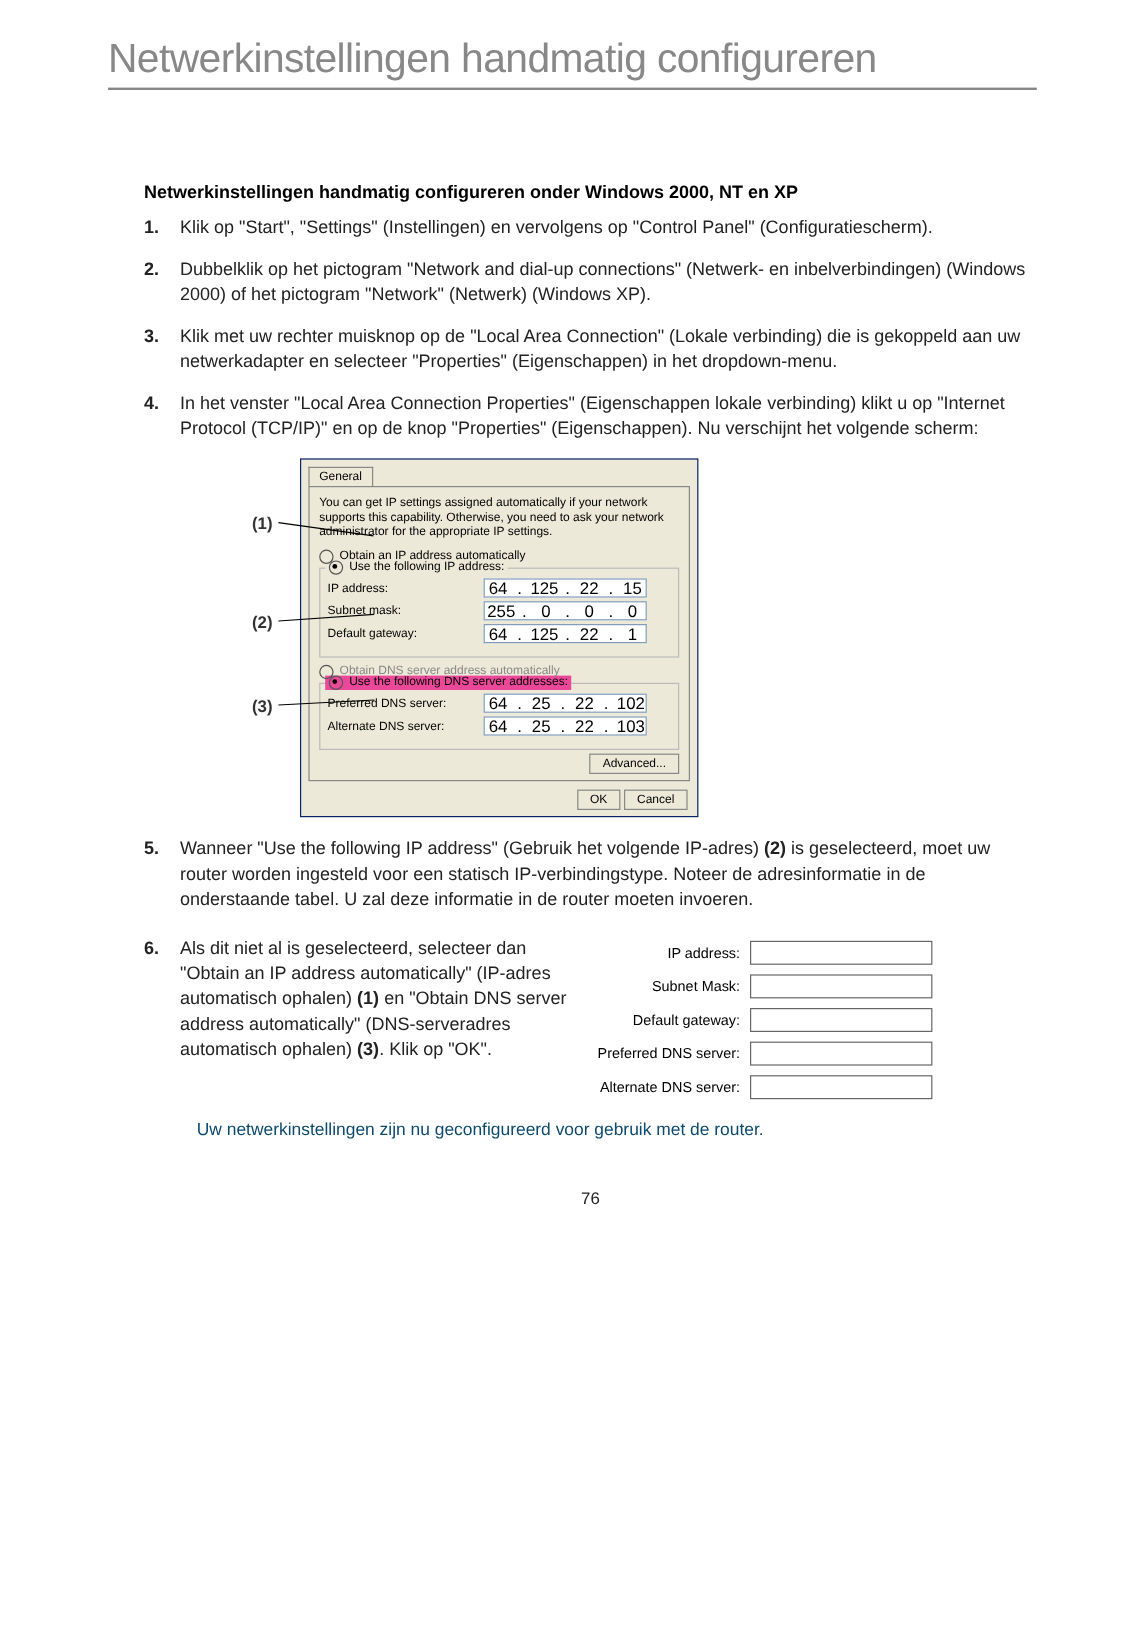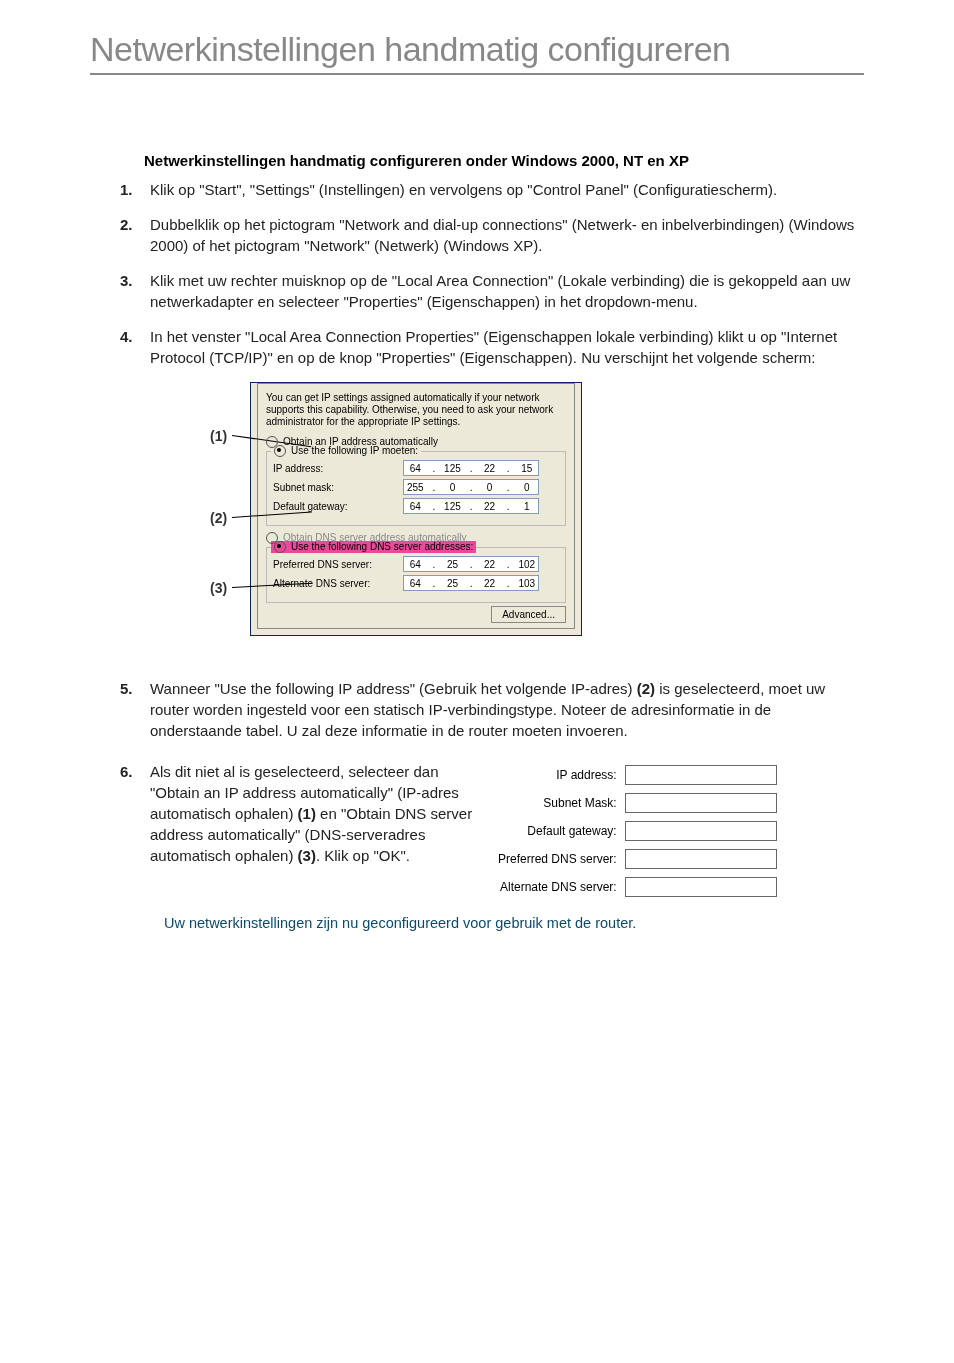--- a/index.html
+++ b/index.html
@@ -21,21 +21,20 @@
     border-bottom: 2px solid #888;
     padding-bottom: 4px;
     margin-bottom: 77px;
     margin-left: -30px;
   }
   .section-head {
     font-weight: bold;
     font-size: 15px;
     margin-bottom: 10px;
     color: #000;
-    margin-left: 24px;
   }
   ol.steps {
     list-style: none;
     padding: 0;
     margin: 0;
   }
   ol.steps > li {
     display: flex;
     margin-bottom: 14px;
     font-size: 15px;
@@ -121,21 +120,21 @@
     background: #ece9d8;
     padding: 8px;
   }
   .dlg-desc { font-size: 10px; margin-bottom: 8px; line-height: 1.2; }
   .radio-row { margin: 3px 0; display:flex; align-items:flex-start;}
   .radio { width:10px;height:10px;border:1px solid #555;border-radius:50%;margin-right:5px;display:inline-block;position:relative;}
   .radio.sel::after{content:"";position:absolute;left:2px;top:2px;width:4px;height:4px;background:#000;border-radius:50%;}
   .group { border:1px solid #bbb; padding:6px 6px 8px 6px; margin-bottom:6px;}
   .field-row{display:flex;align-items:center;margin:3px 0;}
   .field-row label{width:130px;font-size:10px;}
-  .ipbox{border:1px solid #7f9db9;background:#fff;height:14px;width:130px;display:flex;align-items:center;justify-content:space-around;font-size:10px;padding:0 2px;}
+  .ipbox{border:1px solid #7f9db9;background:#fff;height:14px;width:130px;display:flex;align-items:center;justify-content:space-around;font-size:14px;padding:0 2px;}
   .ipbox span{width:22px;text-align:center;}
   .dot{color:#000;}
   .btn{border:1px solid #888;background:#ece9d8;padding:2px 10px;font-size:10px;}
   .btn-row{text-align:right;padding:4px 8px 8px 0;}
   .disabled{color:#888;}
   .line {
     position:absolute;
     height:1px;
     background:#000;
     transform-origin:left center;
@@ -213,31 +212,32 @@
     <div class="callouts" style="height:280px;">
       <div class="callout" style="top:46px;left:0;">(1)</div>
       <div class="line" style="top:53px;left:22px;width:80px;transform:rotate(8deg);"></div>
       <div class="callout" style="top:128px;left:0;">(2)</div>
       <div class="line" style="top:135px;left:22px;width:80px;transform:rotate(-4deg);"></div>
       <div class="callout" style="top:198px;left:0;">(3)</div>
       <div class="line" style="top:205px;left:22px;width:80px;transform:rotate(-3deg);"></div>
     </div>
 
     <div class="dialog">
+      <div class="tabstrip"><span class="tab">General</span></div>
       <div class="dlg-body">
         <div class="dlg-desc">You can get IP settings assigned automatically if your network supports this capability. Otherwise, you need to ask your network administrator for the appropriate IP settings.</div>
 
         <div class="radio-row">
             <span class="radio"></span>
             <span>Obtain an IP address automatically</span>
           </div>
         <div class="group">
           <div class="radio-row" style="margin-top:-13px;margin-left:-2px;background:#ece9d8;padding:0 3px;width:fit-content;">
               <span class="radio sel"></span>
-              <span>Use the following IP moeten:</span>
+              <span>Use the following IP address:</span>
             </div>
           <div class="field-row">
               <label>IP address:</label>
               <div class="ipbox">
                 <span>64</span>
                 <span class="dot">.</span>
                 <span>125</span>
                 <span class="dot">.</span>
                 <span>22</span>
                 <span class="dot">.</span>
@@ -299,20 +299,24 @@
                 <span>25</span>
                 <span class="dot">.</span>
                 <span>22</span>
                 <span class="dot">.</span>
                 <span>103</span>
               </div>
             </div>
         </div>
 
         <div style="text-align:right;"><span class="btn">Advanced...</span></div>
+      </div>
+      <div class="btn-row">
+        <span class="btn">OK</span>
+        <span class="btn">Cancel</span>
       </div>
     </div>
   </div>
 
   <ol class="steps">
     <li>
       <div class="num">5.</div>
       <div class="step-text">
         <span>Wanneer "Use the following IP address" (Gebruik het volgende IP-adres) </span><span class="bold">(2)</span><span> is geselecteerd, moet uw router worden ingesteld voor een statisch IP-verbindingstype. Noteer de adresinformatie in de onderstaande tabel. U zal deze informatie in de router moeten invoeren.</span>
       </div>
@@ -356,13 +360,14 @@
                 </td>
               </tr>
         </tbody>
           </table>
       </div>
     </li>
   </ol>
 
   <div class="closing">Uw netwerkinstellingen zijn nu geconfigureerd voor gebruik met de router.</div>
 
+  <div class="page-num">76</div>
 </div>
 
 </body></html>

